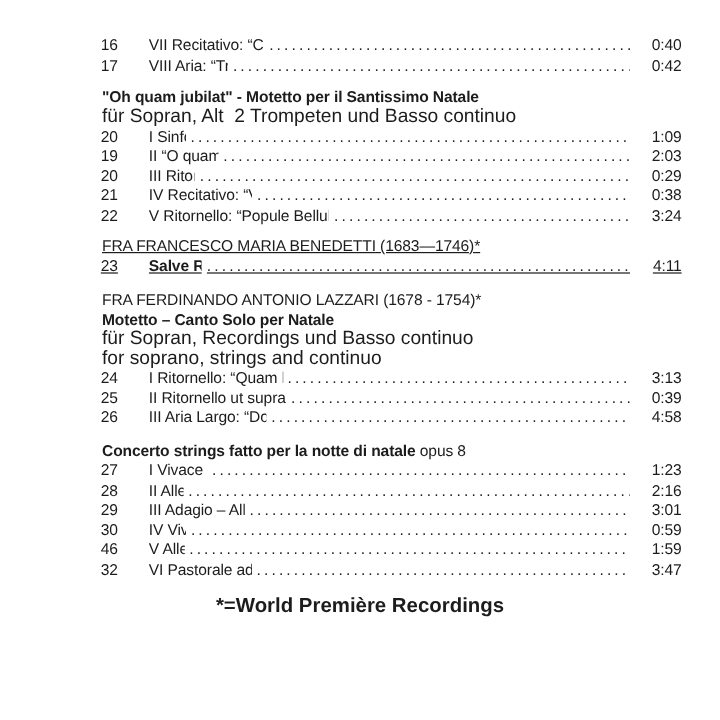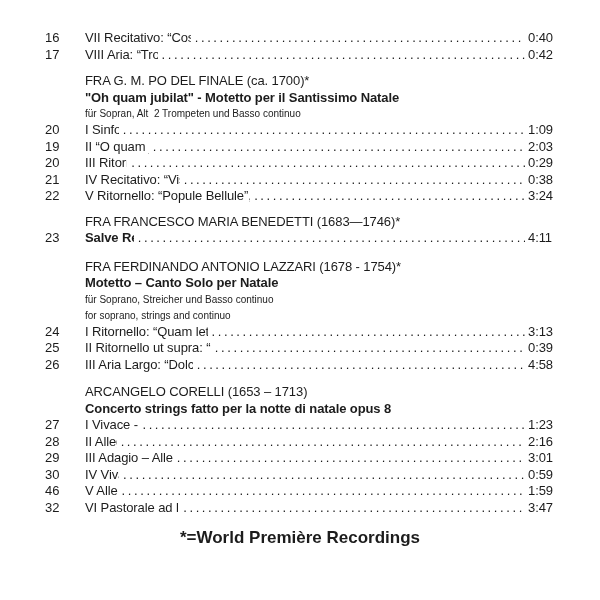--- a/index.html
+++ b/index.html
@@ -2,35 +2,35 @@
 <html><head>
 <meta charset="utf-8">
 <style>
   html,body{margin:0;padding:0;}
   body{
     width:600px;height:600px;background:#ffffff;color:#1c1c1c;
     font-family:"Liberation Sans", sans-serif;
     -webkit-font-smoothing:antialiased;
   }
   .page{padding:30px 32px 0 45px;}
-  .row{display:flex;align-items:baseline;font-size:13px;line-height:16.5px;letter-spacing:-0.1px;}
+  .row{display:flex;align-items:baseline;font-size:13px;line-height:16.5px;letter-spacing:-0.1px;margin-left:39px;}
   .num{flex:none;width:40px;}
   .ttl{flex:0 1 auto;min-width:0;overflow:hidden;white-space:pre;}
   .leader{flex:1 1 auto;min-width:10px;overflow:hidden;white-space:nowrap;margin:0 3px 0 4px;}
   .leader::after{
     content:"......................................................................................................";
     letter-spacing:2.6px;
   }
-  .time{flex:none;width:40px;text-align:left;}
+  .time{flex:none;width:40px;text-align:right;}
   .hdr{margin-left:40px;font-size:13px;line-height:16.5px;letter-spacing:-0.1px;}
   .worktitle{margin-left:40px;font-size:13px;line-height:16.5px;font-weight:bold;letter-spacing:-0.1px;white-space:pre;}
-  .instr{margin-left:40px;font-size:10px;line-height:16px;white-space:pre-wrap;}
+  .instr{margin-left:40px;font-size:16px;line-height:16px;white-space:pre-wrap;}
   .bold{font-weight:bold;}
   .sec-gap-1{margin-top:10px;}
-  .sec-gap-2{margin-top:9px;}
+  .sec-gap-2{margin-top:9px;text-decoration:underline;}
   .sec-gap-3{margin-top:12px;}
   .sec-gap-4{margin-top:11px;}
   .footnote{margin-top:13px;text-align:center;font-weight:bold;font-size:17px;line-height:17px;}
 </style>
 </head>
 <body>
 
 <div class="page">
 
   <div>
@@ -42,21 +42,20 @@
     </div>
     <div class="row">
       <span class="num">17</span>
       <span class="ttl">VIII Aria: “Trova Gesú”</span>
       <span class="leader"></span>
       <span class="time">0:42</span>
     </div>
   </div>
 
   <div class="sec-gap-1">
-    <div class="hdr"><span>FRA G. M. PO DEL FINALE</span> <span>(ca. 1700)*</span></div>
     <div class="worktitle">"Oh quam jubilat" - Motetto per il Santissimo Natale</div>
     <div class="instr">für Sopran, Alt  2 Trompeten und Basso continuo</div>
     <div class="row">
       <span class="num">20</span>
       <span class="ttl">I Sinfonia</span>
       <span class="leader"></span>
       <span class="time">1:09</span>
     </div>
     <div class="row">
       <span class="num">19</span>
@@ -90,21 +89,21 @@
       <span class="num">23</span>
       <span class="ttl bold">Salve Regina</span>
       <span class="leader"></span>
       <span class="time">4:11</span>
     </div>
   </div>
 
   <div class="sec-gap-3">
     <div class="hdr"><span>FRA FERDINANDO ANTONIO LAZZARI</span> <span>(1678 - 1754)*</span></div>
     <div class="worktitle">Motetto – Canto Solo per Natale</div>
-    <div class="instr">für Soprano, Streicher und Basso continuo</div>
+    <div class="instr">für Sopran, Recordings und Basso continuo</div>
     <div class="instr">for soprano, strings and continuo</div>
     <div class="row">
       <span class="num">24</span>
       <span class="ttl">I Ritornello: “Quam lete videntes”, Ritornello</span>
       <span class="leader"></span>
       <span class="time">3:13</span>
     </div>
     <div class="row">
       <span class="num">25</span>
       <span class="ttl">II Ritornello ut supra: “En quomodo nascendi”</span>
@@ -113,22 +112,21 @@
     </div>
     <div class="row">
       <span class="num">26</span>
       <span class="ttl">III Aria Largo: “Dolcissimo purissimo”</span>
       <span class="leader"></span>
       <span class="time">4:58</span>
     </div>
   </div>
 
   <div class="sec-gap-4">
-    <div class="hdr"><span>ARCANGELO CORELLI</span> <span>(1653 – 1713)</span></div>
-    <div class="worktitle"><span class="bold">Concerto strings fatto per la notte di natale</span><span style="font-weight:bold"> opus 8</span></div>
+    <div class="worktitle"><span class="bold">Concerto strings fatto per la notte di natale</span><span style="font-weight:normal"> opus 8</span></div>
     <div class="row">
       <span class="num">27</span>
       <span class="ttl">I Vivace - grave</span>
       <span class="leader"></span>
       <span class="time">1:23</span>
     </div>
     <div class="row">
       <span class="num">28</span>
       <span class="ttl">II Allegro</span>
       <span class="leader"></span>

